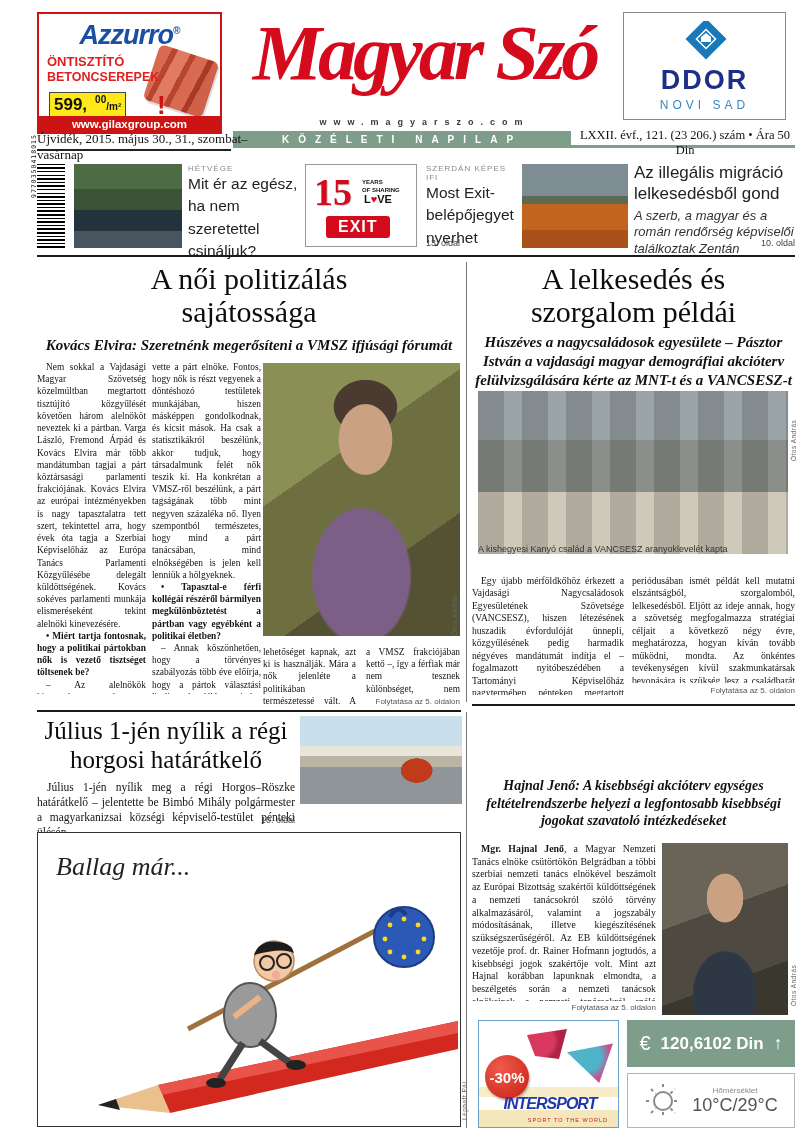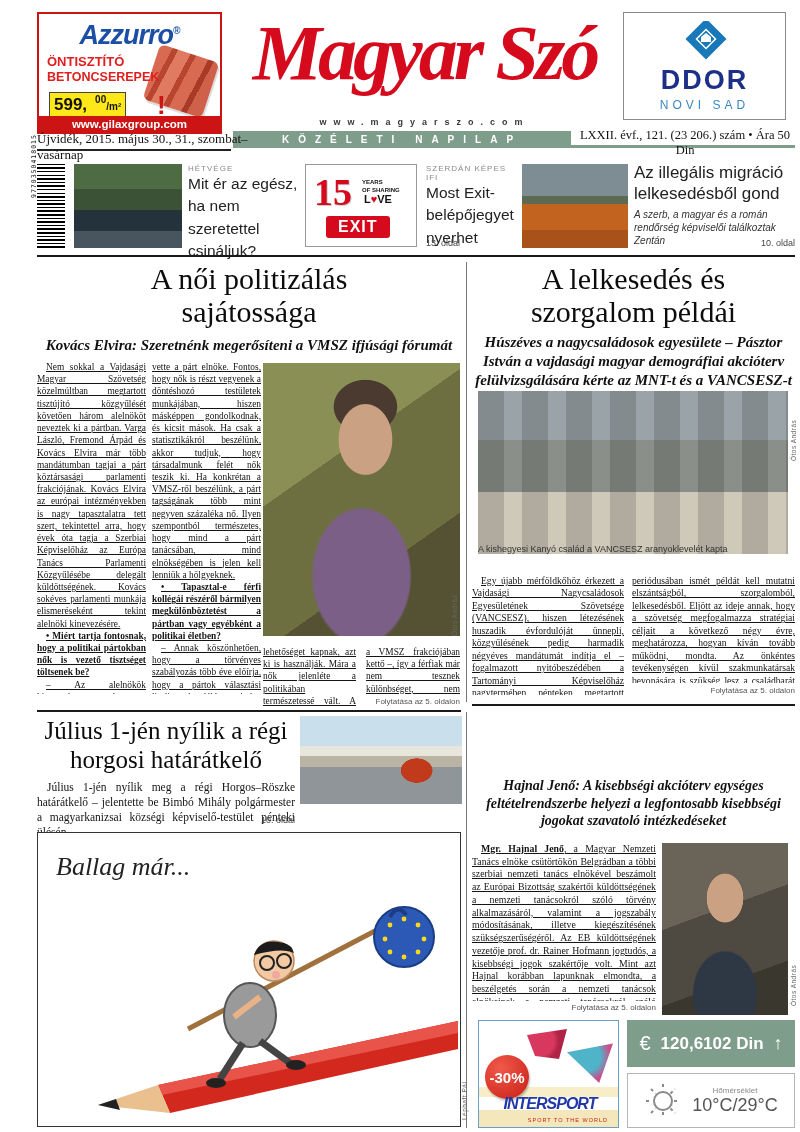--- a/index.html
+++ b/index.html
@@ -63,30 +63,30 @@
   .exit-love { position:absolute; left:58px; top:28px; color:#111; font-weight:bold; font-size:11px; font-family:"Liberation Sans",sans-serif; }
   .exit-love .hrt { color:#d50b1d; }
   .exit-badge { position:absolute; left:20px; bottom:8px; background:#d50b1d; color:#fff; font-weight:bold;
     font-size:16px; padding:2px 12px; border-radius:3px; font-family:"Liberation Sans",sans-serif; letter-spacing:1px; }
   .strip-item2 { left:426px; top:164px; width:94px; height:84px; }
   .strip-page { font-family:"Liberation Sans",sans-serif; font-size:9px; color:#444; }
   .photo-meeting { left:522px; top:164px; width:106px; height:84px;
     background:linear-gradient(180deg,#7d8d93 0 38%,#5d6a52 38% 48%,#c2641f 48% 78%,#a8521a 78%); }
   .strip-item3 { left:634px; top:162px; width:161px; height:86px; }
   .strip-title-lg { font-family:"Liberation Sans",sans-serif; font-size:17px; line-height:1.25; color:#222; }
-  .strip-sub { font-family:"Liberation Sans",sans-serif; font-style:italic; font-size:10px; line-height:1.3; color:#333; margin-top:3px; }
+  .strip-sub { font-family:"Liberation Sans",sans-serif; font-style:italic; font-size:13px; line-height:1.3; color:#333; margin-top:3px; }
   .strip-sep { left:37px; top:255px; width:758px; height:2px; background:#1a1a1a; }
 
   
   .headline { text-align:center; color:#0c0c0c; font-size:30px; line-height:33px; font-weight:400; }
   .subhead { text-align:center; font-style:italic; font-weight:bold; font-size:15px; line-height:1.25; color:#111; }
   .vdiv { width:1px; background:#777; }
 
   
-  .bodycol { font-size:9.4px; line-height:1.3; text-align:justify; color:#141414; overflow:hidden;text-decoration:underline; }
+  .bodycol { font-size:9.4px; line-height:1.3; text-align:justify; color:#141414; overflow:hidden; }
   .bodycol p { text-indent:9px; }
   .bodycol p.q { font-weight:bold; }
   .contin { font-family:"Liberation Sans",sans-serif; font-size:8px; color:#555; text-align:right; }
   .caption { font-family:"Liberation Sans",sans-serif; font-size:9px; color:#333; }
   .credit-v { font-family:"Liberation Sans",sans-serif; font-size:6.5px; color:#666; writing-mode:vertical-rl; transform:rotate(180deg); letter-spacing:0.5px; }
 
   .photo-woman { left:263px; top:363px; width:197px; height:273px;
     background:
       radial-gradient(ellipse 44px 58px at 52% 28%, #caa183 0 60%, #00000000 62%),
       radial-gradient(ellipse 52px 44px at 52% 16%, #4a3a30 0 60%, #00000000 62%),

